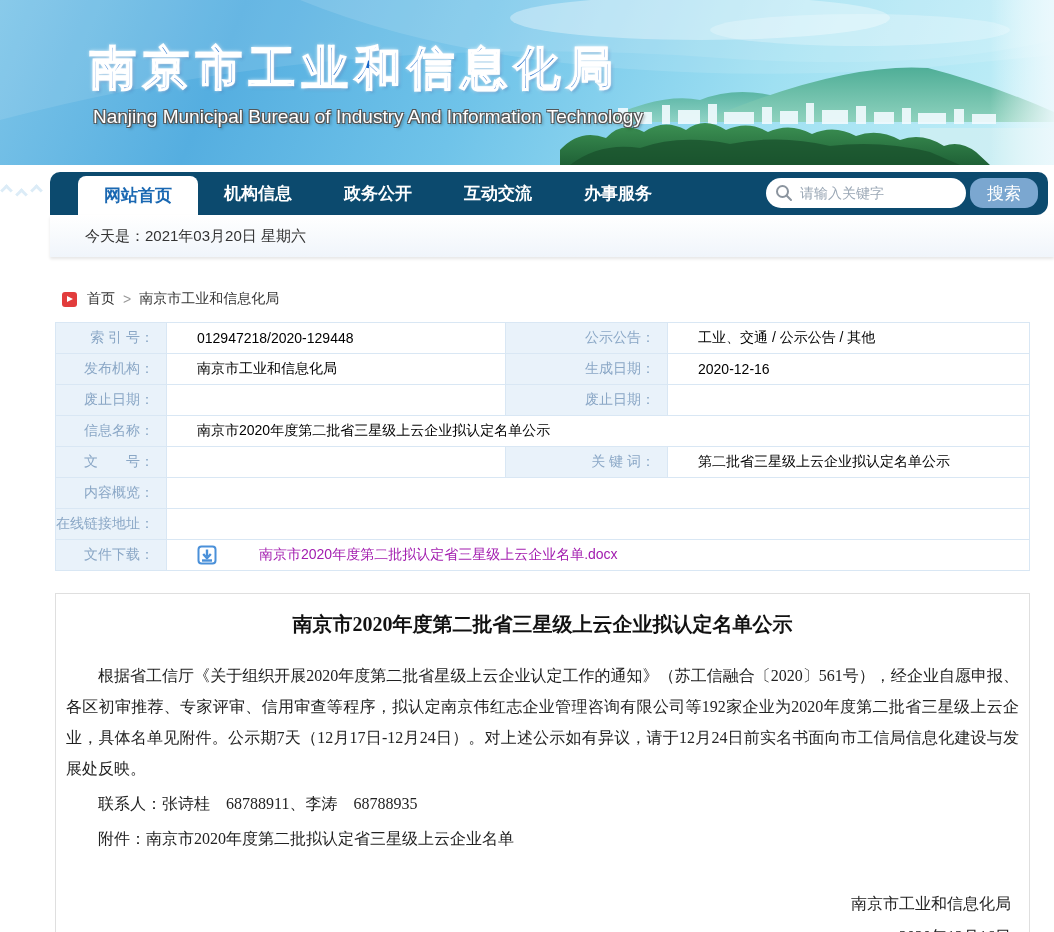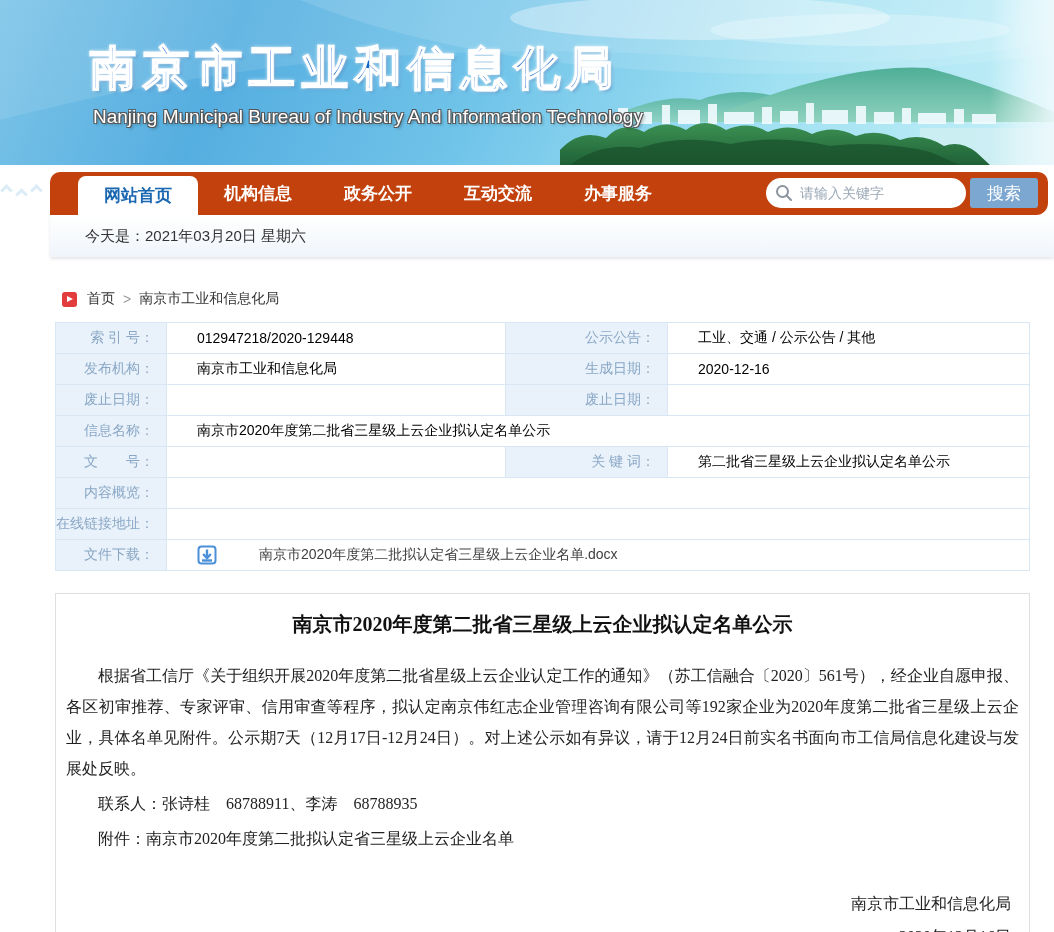--- a/index.html
+++ b/index.html
@@ -18,34 +18,34 @@
 
   
   .deco-chevrons { position:absolute; left:2px; top:182px; width:46px; height:20px; }
   .deco-chevrons i { position:absolute; width:9px; height:9px; border-left:3px solid #dcecf7; border-top:3px solid #dcecf7;
     transform:rotate(45deg); }
   .deco-chevrons i:nth-child(1){ left:0; top:4px; }
   .deco-chevrons i:nth-child(2){ left:15px; top:8px; }
   .deco-chevrons i:nth-child(3){ left:30px; top:4px; }
 
   
-  .navbar { position:absolute; left:50px; top:172px; width:998px; height:43px; background:#c2410c;
+  .navbar { position:absolute; left:50px; top:172px; width:998px; height:43px; background:#0c4a6e;
     border-radius:10px 10px 12px 0; }
   .nav-tabs { position:absolute; left:28px; top:0; height:43px; display:flex; list-style:none; }
   .nav-tab { height:43px; line-height:43px; padding:0 26px; color:#ffffff; font-size:17px; font-weight:bold;
     cursor:pointer; white-space:nowrap; }
   .nav-tab.active { height:39px; line-height:39px; margin-top:4px; background:#ffffff; color:#1a68b2;
     border-radius:8px 8px 0 0; }
   .nav-search { position:absolute; right:10px; top:6px; display:flex; align-items:center; }
   .search-wrap { position:relative; }
   .search-wrap svg { position:absolute; left:9px; top:6px; }
   .search-input { width:200px; height:30px; border:none; border-radius:15px; padding:0 8px 0 34px; font-size:14px;
     color:#333; outline:none; background:#fff; }
   .search-input::placeholder { color:#9aa7b5; }
-  .search-btn { width:68px; height:30px; margin-left:4px; border:none; border-radius:3px; background:#7ba7d0;
+  .search-btn { width:68px; height:30px; margin-left:4px; border:none; border-radius:13px; background:#7ba7d0;
     color:#fff; font-size:17px; cursor:pointer; font-family:inherit; }
 
   
   .date-bar { position:absolute; left:50px; top:215px; width:1004px; height:42px;
     background:linear-gradient(#ffffff, #f0f5fb); box-shadow:0 2px 3px rgba(0,0,0,.10);
     line-height:42px; padding-left:35px; font-size:15px; color:#333; }
 
   
   .breadcrumb { position:absolute; left:62px; top:290px; display:flex; align-items:center; font-size:14px; color:#333; }
   .bc-icon { width:15px; height:15px; background:#e23c3c; border-radius:3px; position:relative; margin-right:10px; }
@@ -55,21 +55,21 @@
   .bc-sep { margin:0 8px; color:#999; }
 
   
   .info-table { position:absolute; left:55px; top:322px; width:975px; border-collapse:collapse; font-size:14px; }
   .info-table td { border:1px solid #d9e7f4; height:31px; }
   .info-table td.lbl { background:#e9f2fa; color:#8aa7c6; text-align:right; padding-right:12px; white-space:nowrap;margin-top:32px; }
   .info-table td.val { padding-left:30px; color:#000; }
   .c1 { width:110px; } .c2 { width:340px; } .c3 { width:162px; } .c4 { width:363px; }
   .dl-cell { display:flex; align-items:center; }
   .dl-icon { width:20px; height:20px; cursor:pointer; }
-  .dl-name { margin-left:42px; color:#404040; cursor:pointer; }
+  .dl-name { margin-left:42px; color:#a21caf; cursor:pointer; }
 
   
   .article { position:absolute; left:55px; top:593px; width:975px; height:360px; border:1px solid #dfdfdf;
     background:#fff; font-family:"Liberation Serif", "DejaVu Serif", serif; color:#222; }
   .art-title { text-align:center; font-size:20px; font-weight:bold; margin-top:17px; color:#111; }
   .art-body { padding:0 10px; margin-top:22px; font-size:16px; line-height:31px; text-align:justify; }
   .art-body p { text-indent:2em; }
   .art-line { padding:0 10px; font-size:16px; line-height:31px; text-indent:2em; margin-top:4px; }
   .art-sign { text-align:right; padding-right:18px; font-size:16px; margin-top:40px; }
   .art-date { text-align:right; padding-right:18px; font-size:16px; margin-top:12px; }

